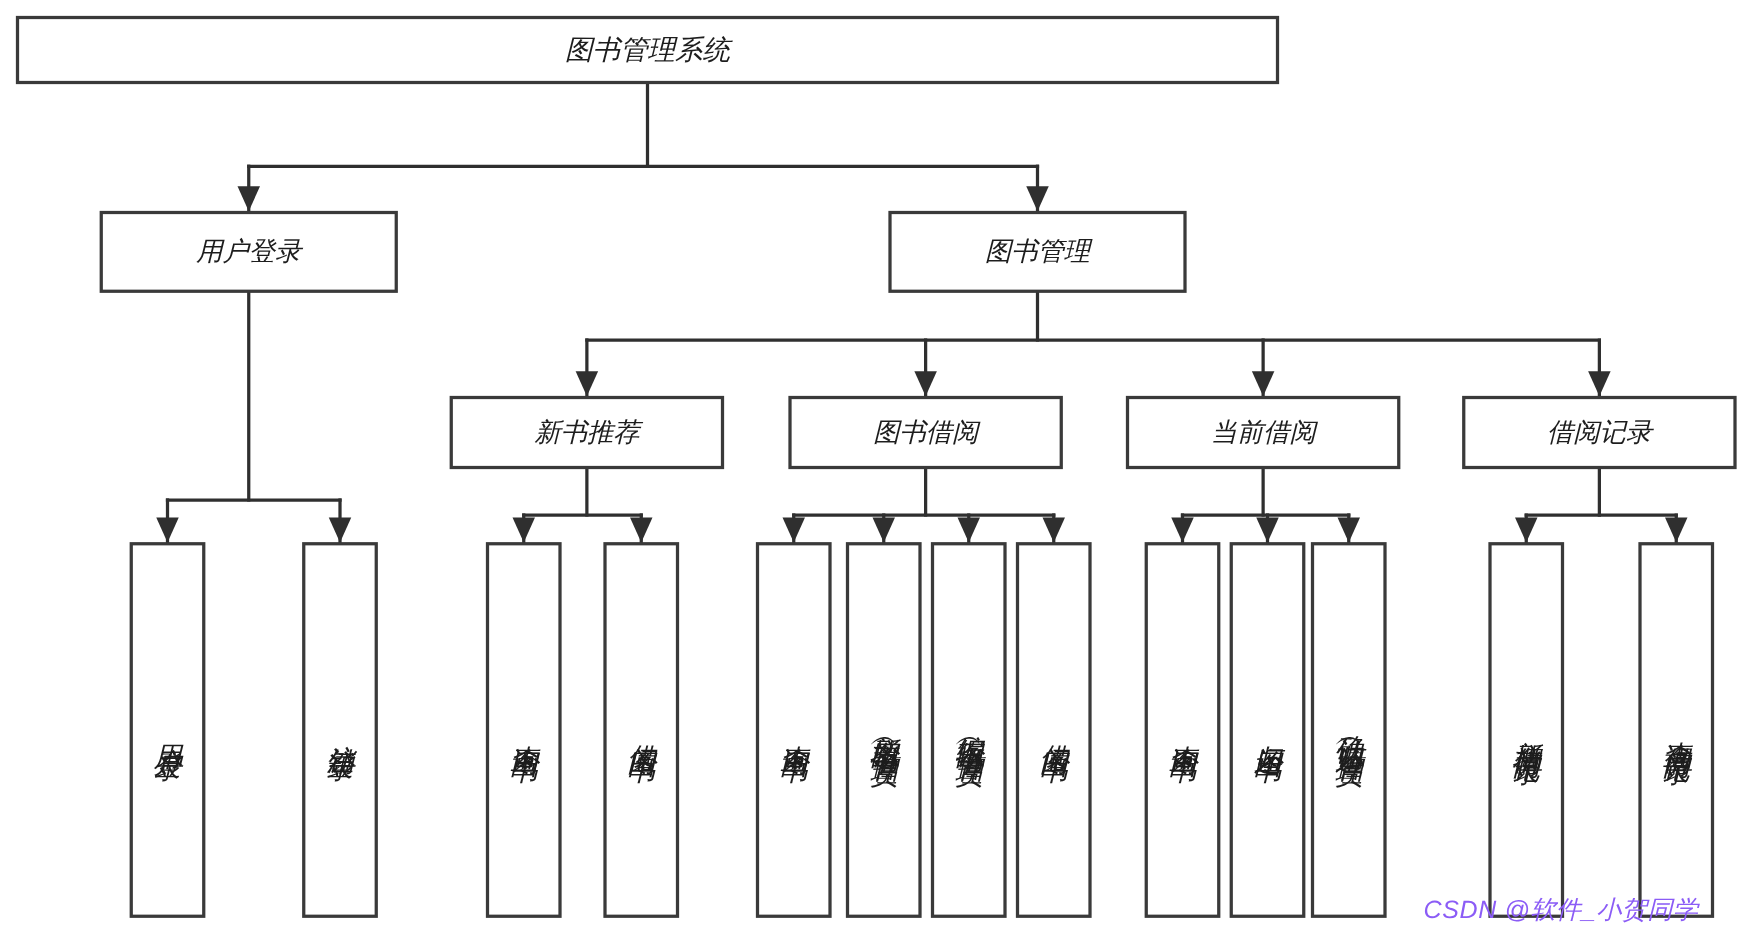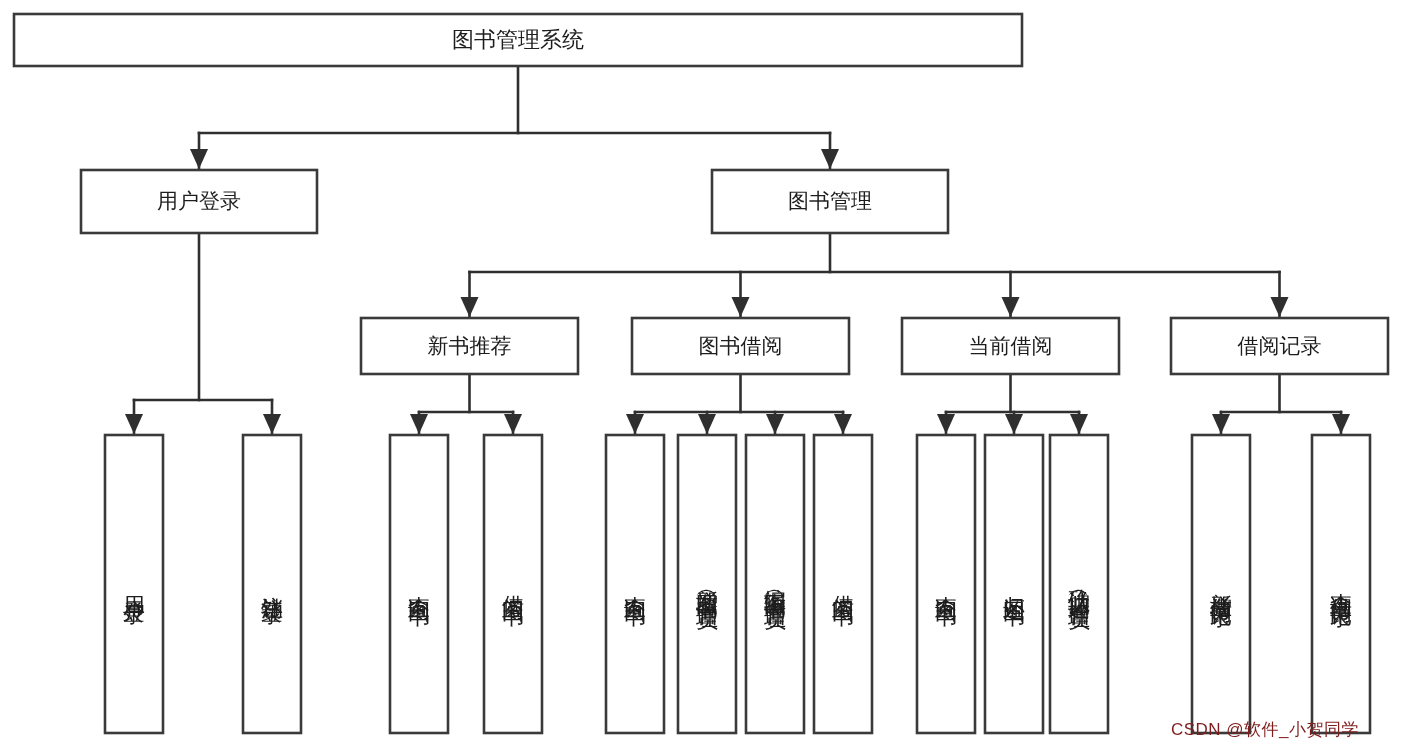--- a/index.html
+++ b/index.html
@@ -12,20 +12,21 @@
     height: 747px;
     font-family: "Liberation Sans", "DejaVu Sans", sans-serif;
     overflow: hidden;
     position: relative;
   }
   #diagram-root {
     position: relative;
     width: 1367px;
     height: 747px;
     background: #ffffff;
+    font-style: italic;
   }
   svg#flow-svg {
     position: absolute;
     left: 0;
     top: 0;
     width: 1405px;
     height: 747px;
     display: block;
   }
   .node-box {
@@ -68,22 +69,22 @@
     color: #1d1d1d;
     letter-spacing: 3px;
     line-height: 1;
     white-space: nowrap;
   }
   .watermark {
     position: absolute;
     right: 8px;
     bottom: 6px;
     font-family: "Liberation Sans", "DejaVu Sans", sans-serif;
-    font-size: 17px;
-    color: #7f1d1d;
+    font-size: 20px;
+    color: #8b5cf6;
     letter-spacing: 0.5px;
     white-space: nowrap;
   }
 </style>
 </head>
 <body>
 
 <div id="diagram-root">
 
   <svg id="flow-svg" viewBox="0 0 1405 747">

